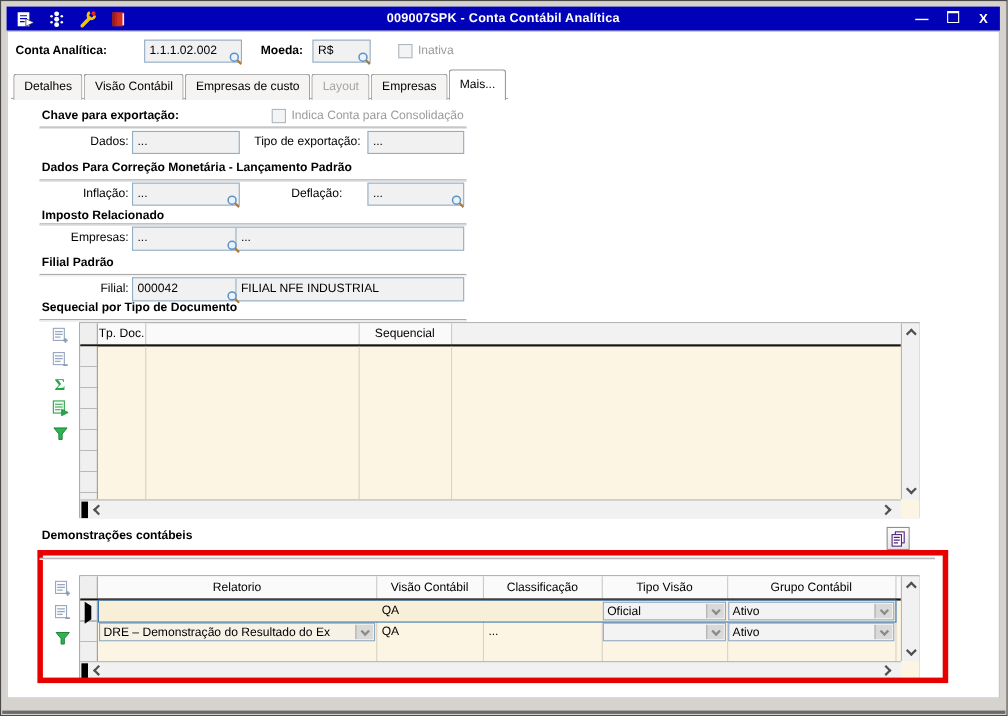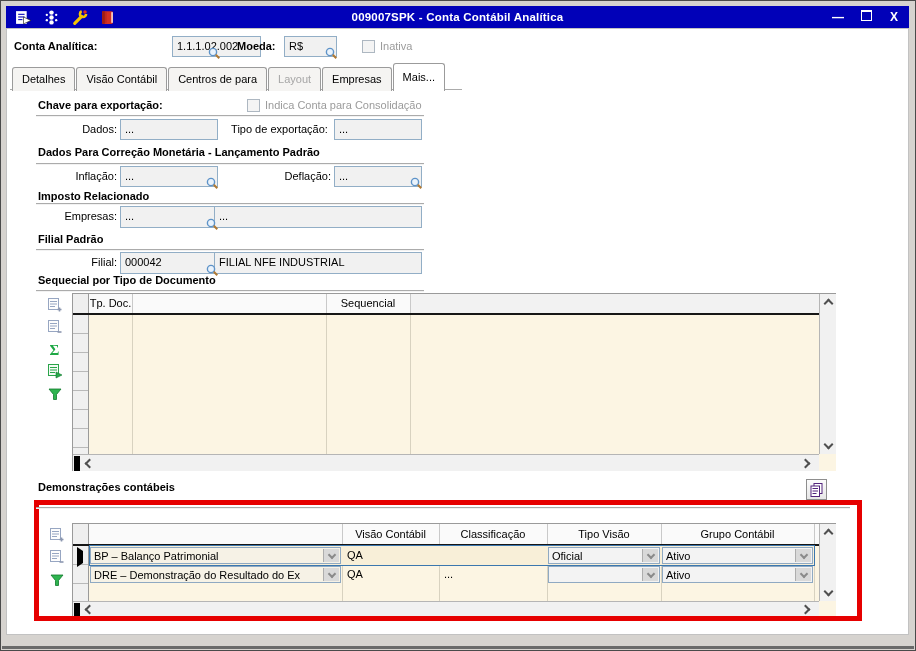--- a/index.html
+++ b/index.html
@@ -110,21 +110,21 @@
       <span class="ctrl"><span class="max-box"></span></span>
       <span class="ctrl">X</span>
     </div>
   </div>
 
   <div class="client"></div>
   <div class="frame-bottom-line"></div>
   <div class="outer-border"></div>
 
   <div class="abs lbl bold" style="left:14px;top:36px;">Conta Analítica:</div>
-  <div class="abs field" style="left:131px;top:36px;width:89px;height:21px;margin-left:41px;">1.1.1.02.002</div>
+  <div class="abs field" style="left:131px;top:36px;width:89px;height:21px;">1.1.1.02.002</div>
   <span class="mag" style="left:208px;top:47px;">
     <svg width="13" height="13" viewBox="0 0 13 13">
         <circle cx="5" cy="5" r="3.6" fill="#EAF3FC" stroke="#5E93C8" stroke-width="1.4"></circle>
         <line x1="7.8" y1="7.8" x2="11.3" y2="11.3" stroke="#B07A35" stroke-width="2"></line>
       </svg>
   </span>
   <div class="abs lbl bold" style="left:237px;top:36px;">Moeda:</div>
   <div class="abs field" style="left:284px;top:36px;width:53px;height:21px;">R$</div>
   <span class="mag" style="left:325px;top:47px;">
     <svg width="13" height="13" viewBox="0 0 13 13">
@@ -132,21 +132,21 @@
         <line x1="7.8" y1="7.8" x2="11.3" y2="11.3" stroke="#B07A35" stroke-width="2"></line>
       </svg>
   </span>
   <div class="abs checkbox" style="left:362px;top:40px;"></div>
   <div class="abs lbl gray" style="left:380px;top:36px;">Inativa</div>
 
   <div class="tab-base"></div>
   <div class="tabs">
     <div class="tab">Detalhes</div>
     <div class="tab">Visão Contábil</div>
-    <div class="tab">Centros de para</div>
+    <div class="tab">Empresas de custo</div>
     <div class="tab disabled">Layout</div>
     <div class="tab">Empresas</div>
     <div class="tab active">Mais...</div>
   </div>
 
   <div class="abs sec-h" style="left:38px;top:99px;">Chave para exportação:</div>
   <div class="abs checkbox" style="left:247px;top:99px;"></div>
   <div class="abs lbl gray" style="left:265px;top:95px;">Indica Conta para Consolidação</div>
   <div class="abs sec-line" style="left:36px;top:115px;width:388px;"></div>
   <div class="abs lbl" style="left:40px;top:119px;width:77px;text-align:right;">Dados:</div>
@@ -157,21 +157,21 @@
   <div class="abs sec-h" style="left:38px;top:146px;">Dados Para Correção Monetária - Lançamento Padrão</div>
   <div class="abs sec-line" style="left:36px;top:163px;width:388px;"></div>
   <div class="abs lbl" style="left:40px;top:166px;width:77px;text-align:right;">Inflação:</div>
   <div class="abs field" style="left:120px;top:166px;width:98px;height:21px;">...</div>
   <span class="mag" style="left:206px;top:177px;">
     <svg width="13" height="13" viewBox="0 0 13 13">
         <circle cx="5" cy="5" r="3.6" fill="#EAF3FC" stroke="#5E93C8" stroke-width="1.4"></circle>
         <line x1="7.8" y1="7.8" x2="11.3" y2="11.3" stroke="#B07A35" stroke-width="2"></line>
       </svg>
   </span>
-  <div class="abs lbl" style="left:245px;top:166px;width:86px;text-align:right;">Deflação:</div>
+  <div class="abs lbl" style="left:245px;top:166px;width:86px;text-align:center;">Deflação:</div>
   <div class="abs field" style="left:334px;top:166px;width:88px;height:21px;">...</div>
   <span class="mag" style="left:410px;top:177px;">
     <svg width="13" height="13" viewBox="0 0 13 13">
         <circle cx="5" cy="5" r="3.6" fill="#EAF3FC" stroke="#5E93C8" stroke-width="1.4"></circle>
         <line x1="7.8" y1="7.8" x2="11.3" y2="11.3" stroke="#B07A35" stroke-width="2"></line>
       </svg>
   </span>
 
   <div class="abs sec-h" style="left:38px;top:190px;">Imposto Relacionado</div>
   <div class="abs sec-line" style="left:36px;top:203px;width:388px;"></div>
@@ -315,20 +315,21 @@
   <div class="abs tool" style="left:48px;top:571px;">
     <svg width="16" height="16" viewBox="0 0 16 16">
         <polygon points="2,3 14,3 9.5,8.5 9.5,13.5 6.5,13.5 6.5,8.5" fill="#2FB44F" stroke="#0F7A2C" stroke-width="0.8"></polygon>
       </svg>
   </div>
 
   <div class="grid-outer" style="left:72px;top:523px;width:764px;height:94px;">
 
     <div class="gh" style="left:0;top:0;width:746px;height:20px;"></div>
     <div class="gh" style="left:0;top:0;width:16px;height:20px;background:#EFEFEF;border-right:1px solid #9A9A9A;"></div>
+    <div class="gh" style="left:16px;top:0;width:253px;height:20px;line-height:20px;">Relatorio</div>
     <div class="gh" style="left:269px;top:0;width:97px;height:20px;line-height:20px;">Visão Contábil</div>
     <div class="gh" style="left:366px;top:0;width:108px;height:20px;line-height:20px;">Classificação</div>
     <div class="gh" style="left:474px;top:0;width:114px;height:20px;line-height:20px;">Tipo Visão</div>
     <div class="gh" style="left:588px;top:0;width:153px;height:20px;line-height:20px;">Grupo Contábil</div>
     <div class="vline" style="left:269px;top:0;height:20px;"></div>
     <div class="vline" style="left:366px;top:0;height:20px;"></div>
     <div class="vline" style="left:474px;top:0;height:20px;"></div>
     <div class="vline" style="left:588px;top:0;height:20px;"></div>
     <div class="vline" style="left:741px;top:0;height:20px;"></div>
     <div class="hblack" style="left:0;top:20px;width:746px;"></div>
@@ -336,23 +337,20 @@
     <div class="selcol" style="left:0;top:22px;width:16px;height:55px;"></div>
     <div class="abs" style="left:4px;top:27px;"><span class="rowsel-marker"></span></div>
 
     <div class="vline" style="left:269px;top:22px;height:55px;background:#D8D2C0;"></div>
     <div class="vline" style="left:366px;top:22px;height:55px;background:#D8D2C0;"></div>
     <div class="vline" style="left:474px;top:22px;height:55px;background:#D8D2C0;"></div>
     <div class="vline" style="left:588px;top:22px;height:55px;background:#D8D2C0;"></div>
     <div class="vline" style="left:741px;top:22px;height:55px;background:#D8D2C0;"></div>
 
     <div class="abs" style="left:16px;top:22px;width:725px;height:19px;background:#F8EFD8;"></div>
-    <div class="combo" style="left:17px;top:23px;width:251px;height:17px;background:#F6F2E6;">BP – Balanço Patrimonial<span class="dd">
-          <span class="chev"></span>
-        </span></div>
     <div class="cell" style="left:270px;top:22px;width:95px;height:19px;">QA</div>
     <div class="cell" style="left:367px;top:22px;width:106px;height:19px;"></div>
     <div class="combo" style="left:475px;top:23px;width:112px;height:17px;">Oficial<span class="dd">
           <span class="chev"></span>
         </span></div>
     <div class="combo" style="left:589px;top:23px;width:151px;height:17px;">Ativo<span class="dd">
           <span class="chev"></span>
         </span></div>
     <div class="selrow-outline" style="left:16px;top:21px;width:726px;height:21px;"></div>
 

